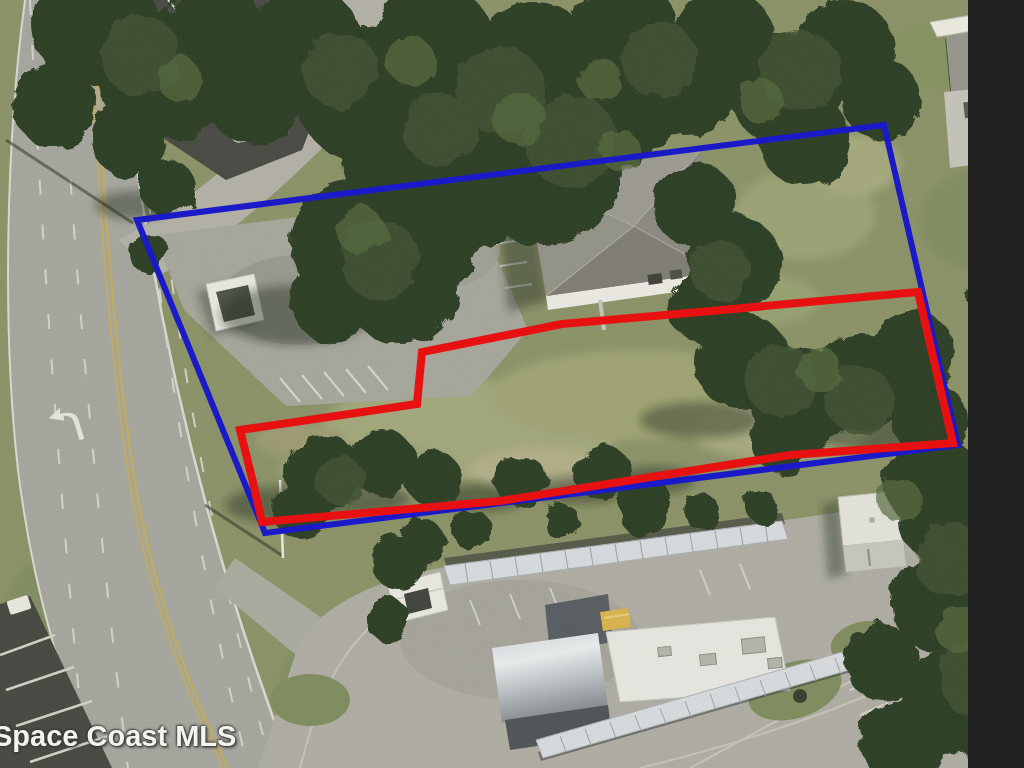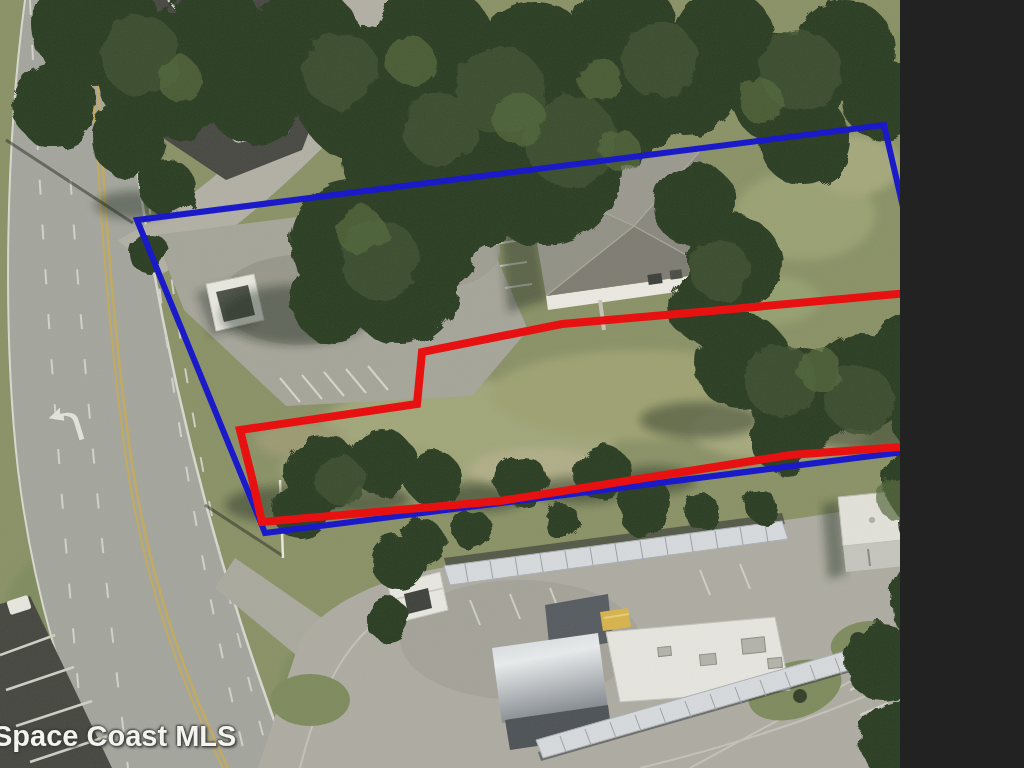--- a/index.html
+++ b/index.html
@@ -1,16 +1,16 @@
 <!DOCTYPE html>
 <html><head>
 <meta charset="utf-8">
 <style>
   html,body{margin:0;padding:0;background:#222;}
-  #stage{position:relative;width:900px;height:768px;overflow:hidden;background:#7f1d1d;
+  #stage{position:relative;width:968px;height:768px;overflow:hidden;background:#7f1d1d;
          font-family:"Liberation Sans",sans-serif;}
   #scene{position:absolute;left:0;top:0;}
   #watermark{position:absolute;left:-7px;top:720px;font-size:29px;font-weight:bold;
              color:#f4f4ee;letter-spacing:0px;
              text-shadow:0 0 3px rgba(55,55,55,.95),1px 1px 2px rgba(60,60,60,.9),
                          -1px -1px 2px rgba(60,60,60,.75),2px 2px 3px rgba(70,70,70,.6);
              user-select:none;}
 </style>
 </head>
 <body>

